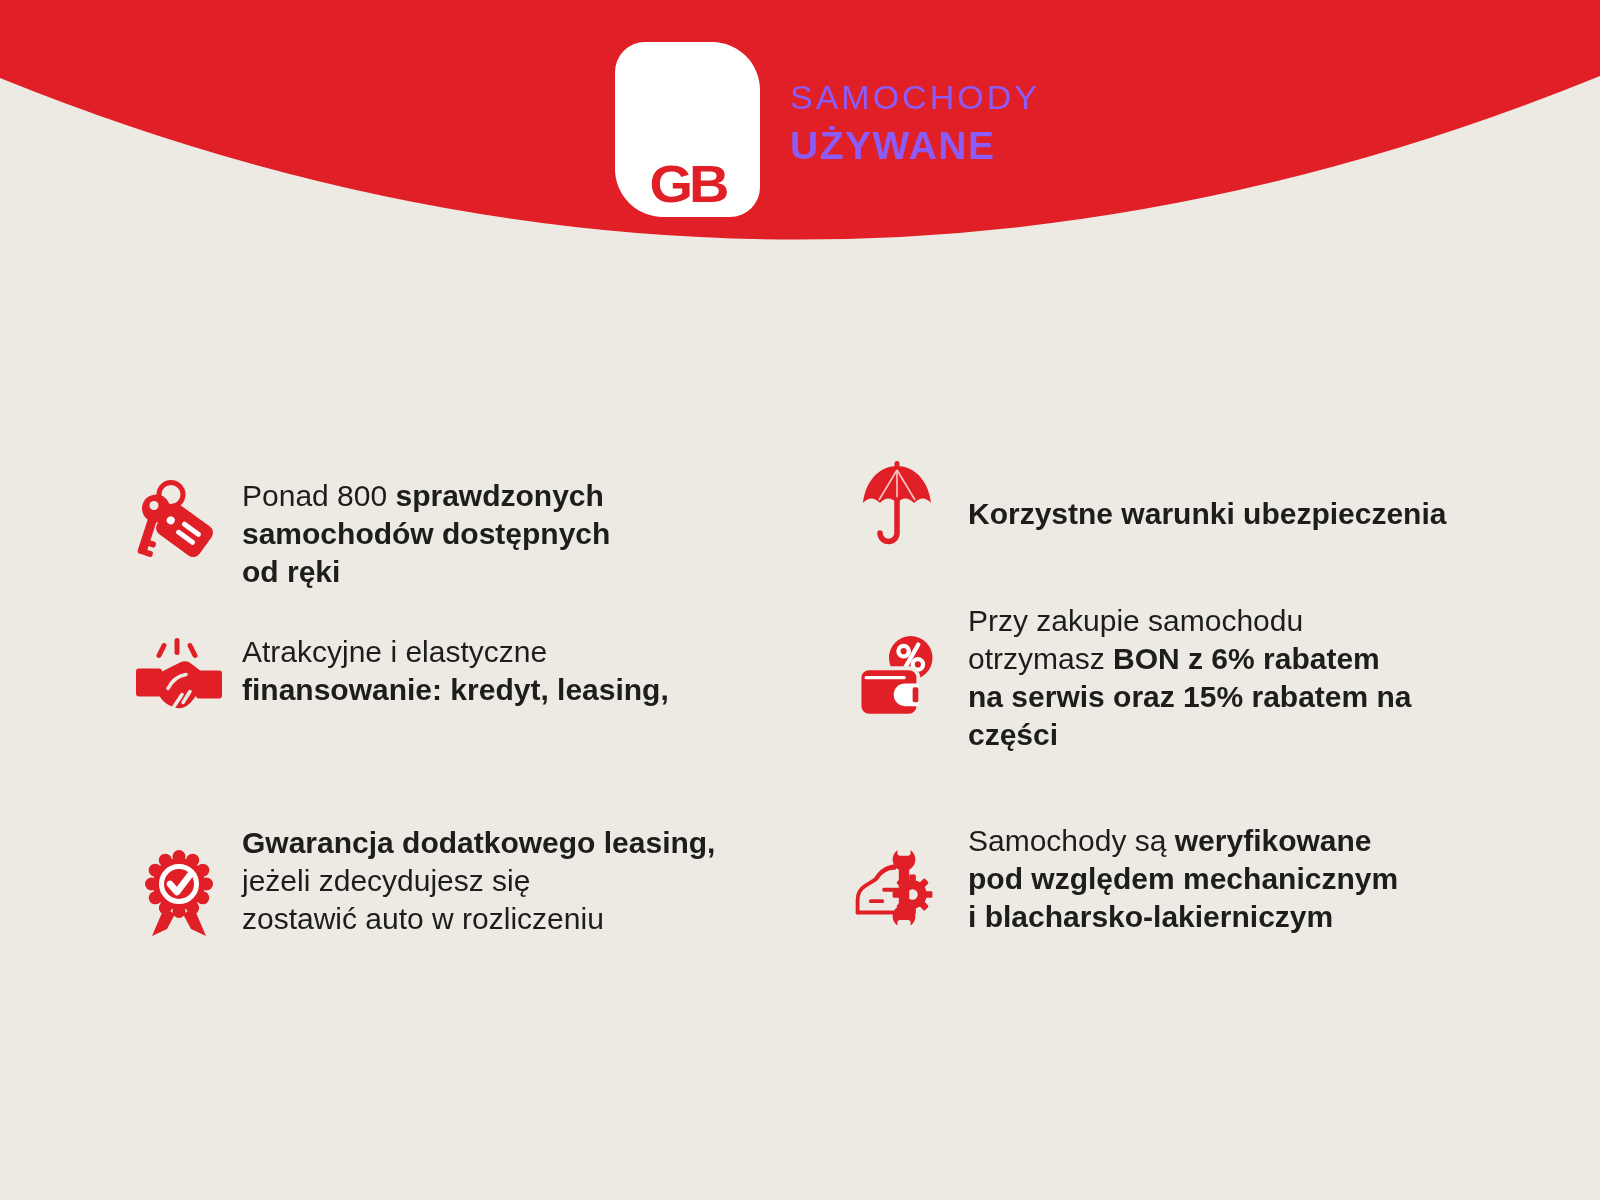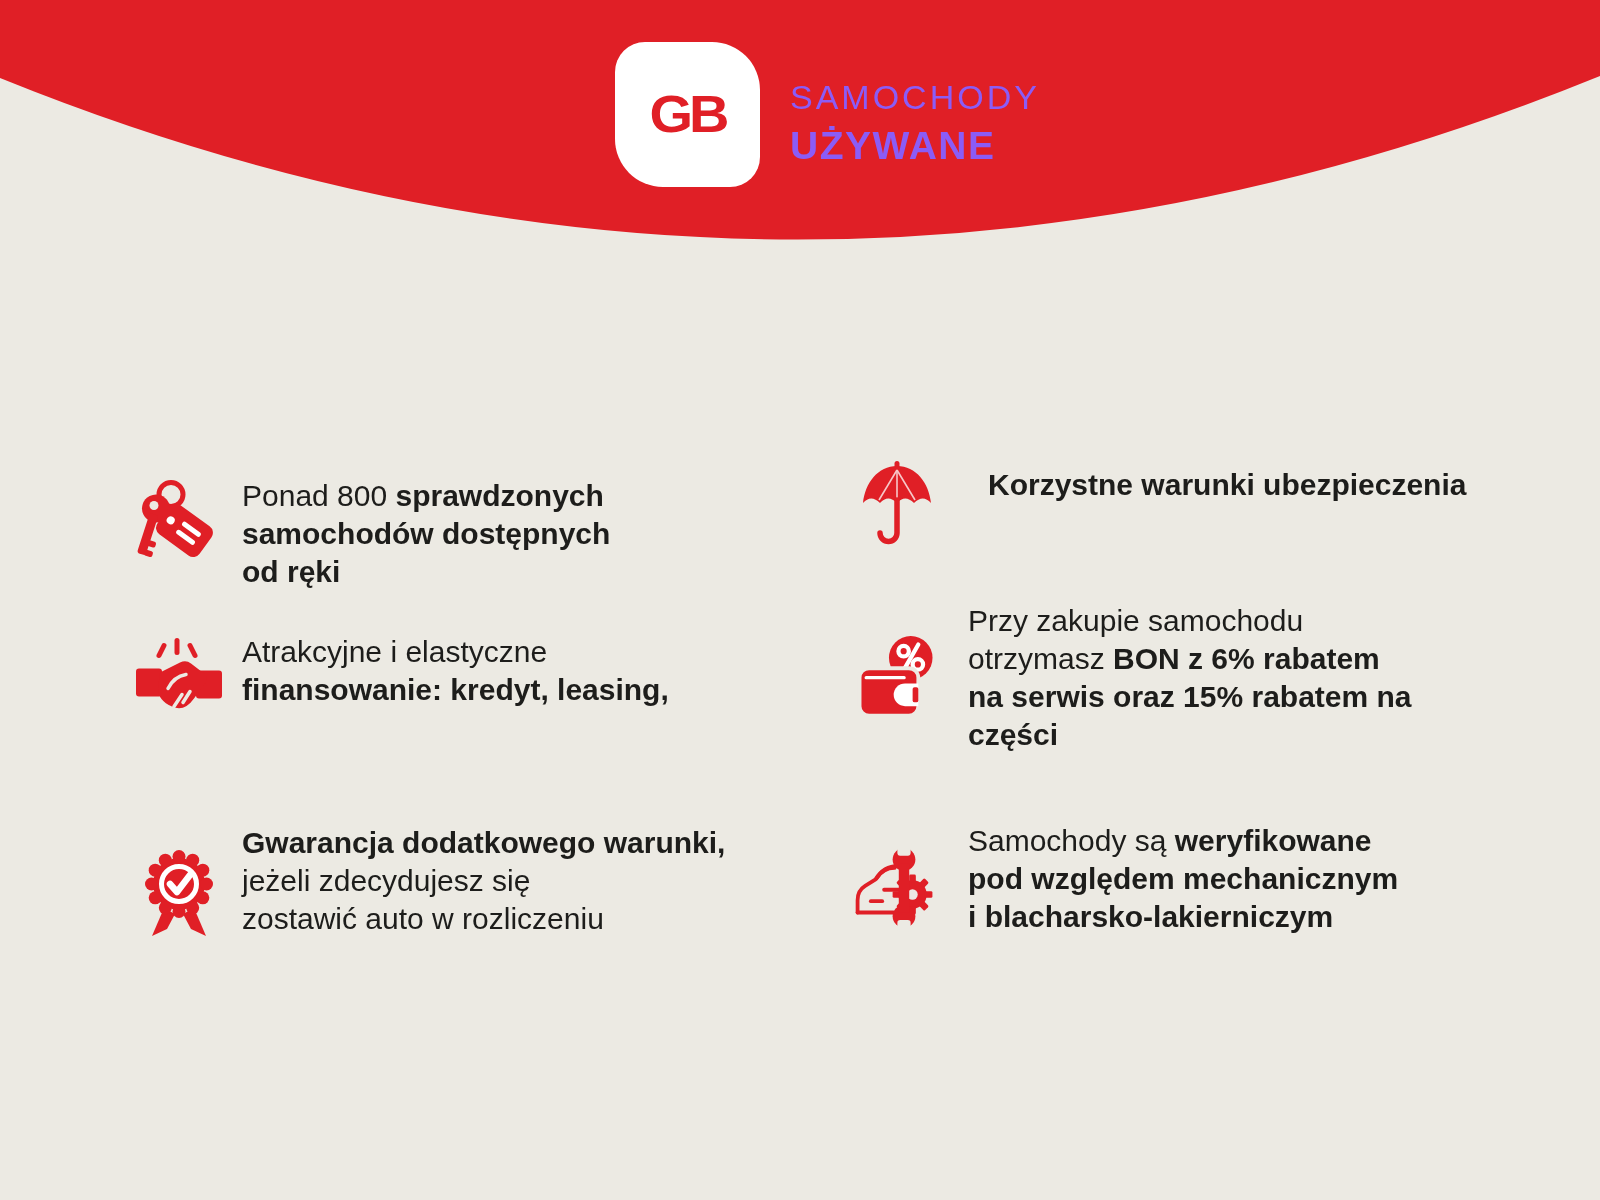--- a/index.html
+++ b/index.html
@@ -7,23 +7,23 @@
     width:1600px;height:1200px;
     background:#ECEAE3;
     position:relative;
     font-family:"Liberation Sans", sans-serif;
     color:#1D1D1B;
     overflow:hidden;
   }
   
   .hero-curve{position:absolute;top:0;left:0;width:1600px;height:260px;display:block;}
   .logo-tile{
-    position:absolute;left:615px;top:42px;width:145px;height:145px;
+    position:absolute;left:615px;top:42px;width:145px;height:175px;
     background:#FFFFFF;border-radius:30px 48px 30px 48px;
-    display:flex;align-items:center;justify-content:center;
+    display:flex;align-items:flex-end;justify-content:center;
   }
   .logo-gb{
     font-size:56px;font-weight:800;letter-spacing:-4px;
     color:#E01F26;transform:scaleY(0.92);
   }
   .brand{position:absolute;left:790px;top:80px;color:#8b5cf6;line-height:1;}
   .brand-line1{font-size:34px;font-weight:400;letter-spacing:3px;}
   .brand-line2{font-size:39px;font-weight:800;letter-spacing:1.5px;margin-top:12px;}
   
   .feature{position:absolute;}
@@ -33,21 +33,21 @@
   .ftext .b{font-weight:700;}
   
   .f-l1 .icon-box{left:134px;top:472px;}
   .f-l1 .ftext{left:242px;top:477px;}
   .f-l2 .icon-box{left:134px;top:630px;}
   .f-l2 .ftext{left:242px;top:633px;}
   .f-l3 .icon-box{left:134px;top:846px;}
   .f-l3 .ftext{left:242px;top:824px;}
   
   .f-r1 .icon-box{left:852px;top:456px;}
-  .f-r1 .ftext{left:968px;top:466px;margin-left:20px;}
+  .f-r1 .ftext{left:968px;top:495px;}
   .f-r2 .icon-box{left:852px;top:634px;}
   .f-r2 .ftext{left:968px;top:602px;}
   .f-r3 .icon-box{left:850px;top:838px;}
   .f-r3 .ftext{left:968px;top:822px;}
 </style>
 </head>
 <body>
 
 <svg class="hero-curve" viewBox="0 0 1600 260" preserveAspectRatio="none">
   <path d="M0,0 H1600 V76 Q800,402 0,78 Z" fill="#E01F26"></path>
@@ -137,21 +137,21 @@
             <circle cx="21.2" cy="24.2" r="6.5"></circle>
               <circle cx="31.3" cy="14.2" r="6.5"></circle>
           </g>
         </g>
       </g>
       <circle cx="45" cy="38" r="17.5" fill="none" stroke="#FFFFFF" stroke-width="5"></circle>
       <path d="M36,38 L43,46 L56,29" fill="none" stroke="#FFFFFF" stroke-width="6.5" stroke-linecap="round" stroke-linejoin="round"></path>
     </svg>
   </div>
   <div class="ftext">
-      <div class="line"><span class="b">Gwarancja dodatkowego warunki,</span></div>
+      <div class="line"><span class="b">Gwarancja dodatkowego leasing,</span></div>
       <div class="line"><span>jeżeli zdecydujesz się</span></div>
       <div class="line"><span>zostawić auto w rozliczeniu</span></div>
     </div>
 </div>
 
 <div class="feature f-r1">
   <div class="icon-box">
     <svg viewBox="0 0 90 95">
       <rect x="42.5" y="5" width="5" height="10" rx="2.5" fill="#E01F26"></rect>
       <path d="M45,10 C26,10 13,27 11,47 q8,-9 17,0 q8,-9 17,0 q8,-9 17,0 q9,-9 17,0 C77,27 64,10 45,10 Z" fill="#E01F26"></path>

